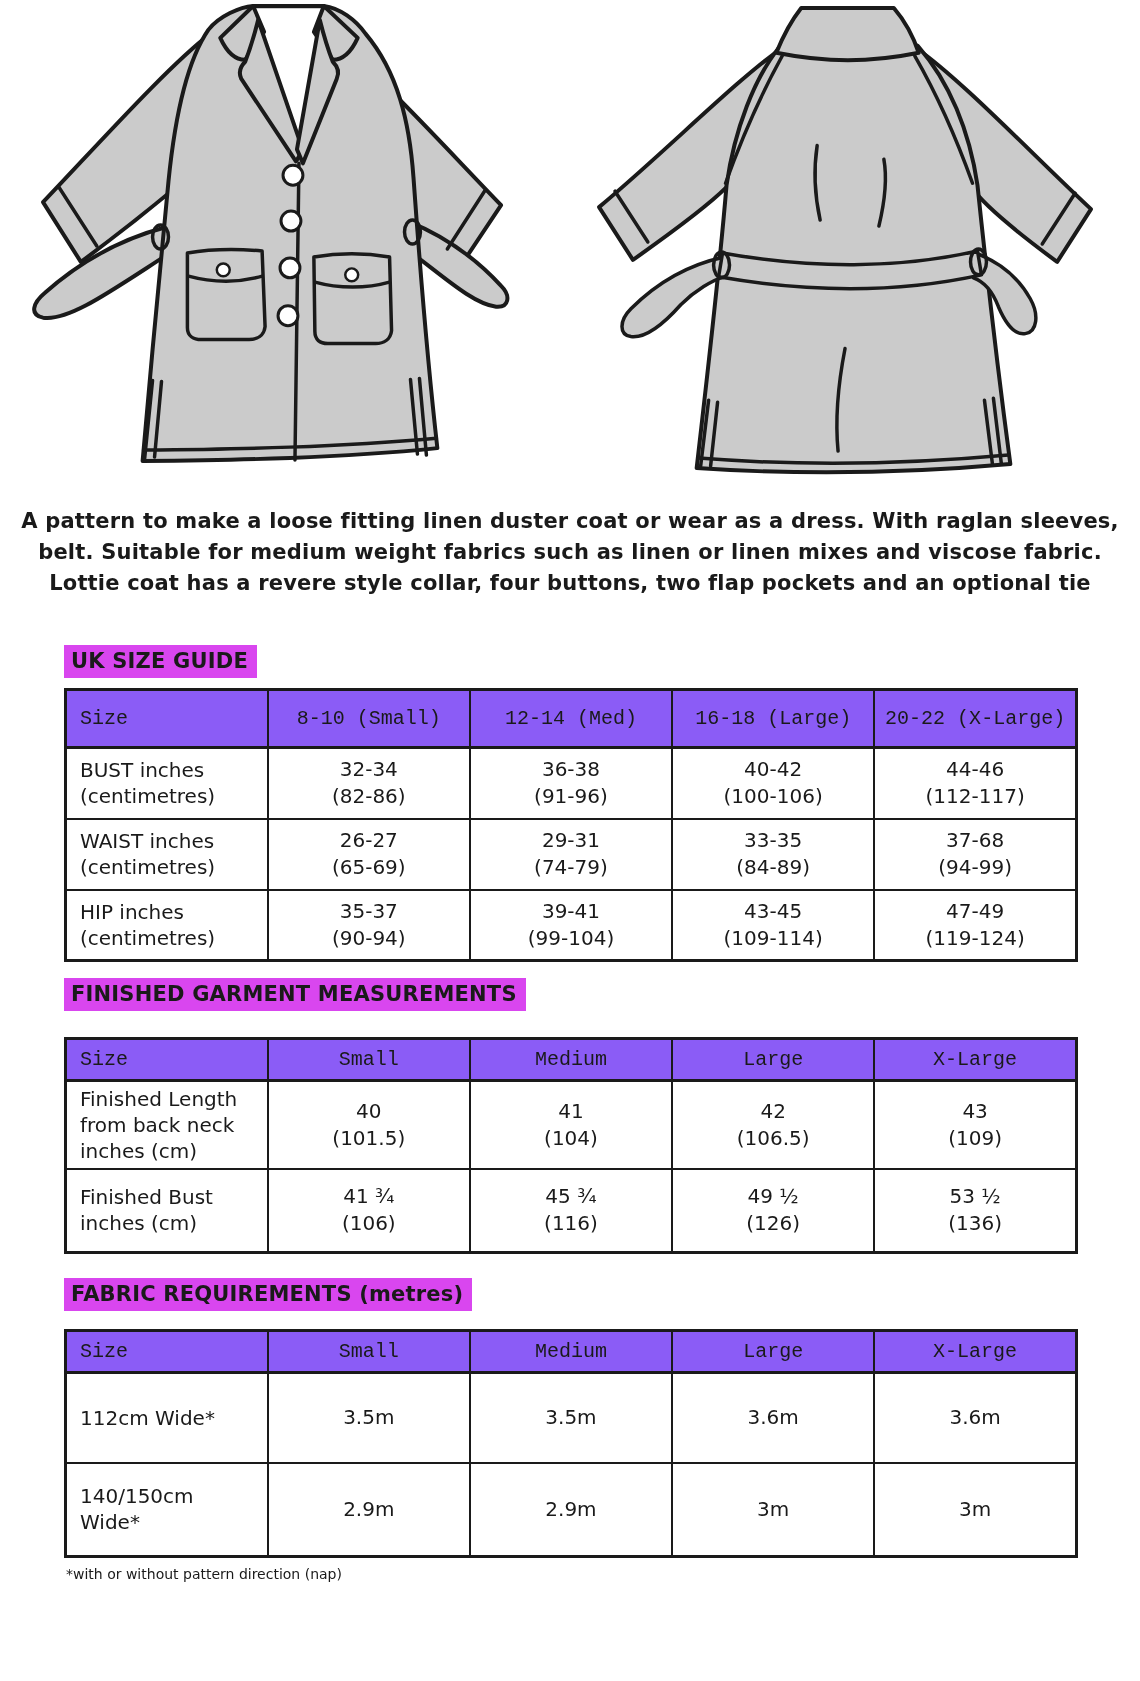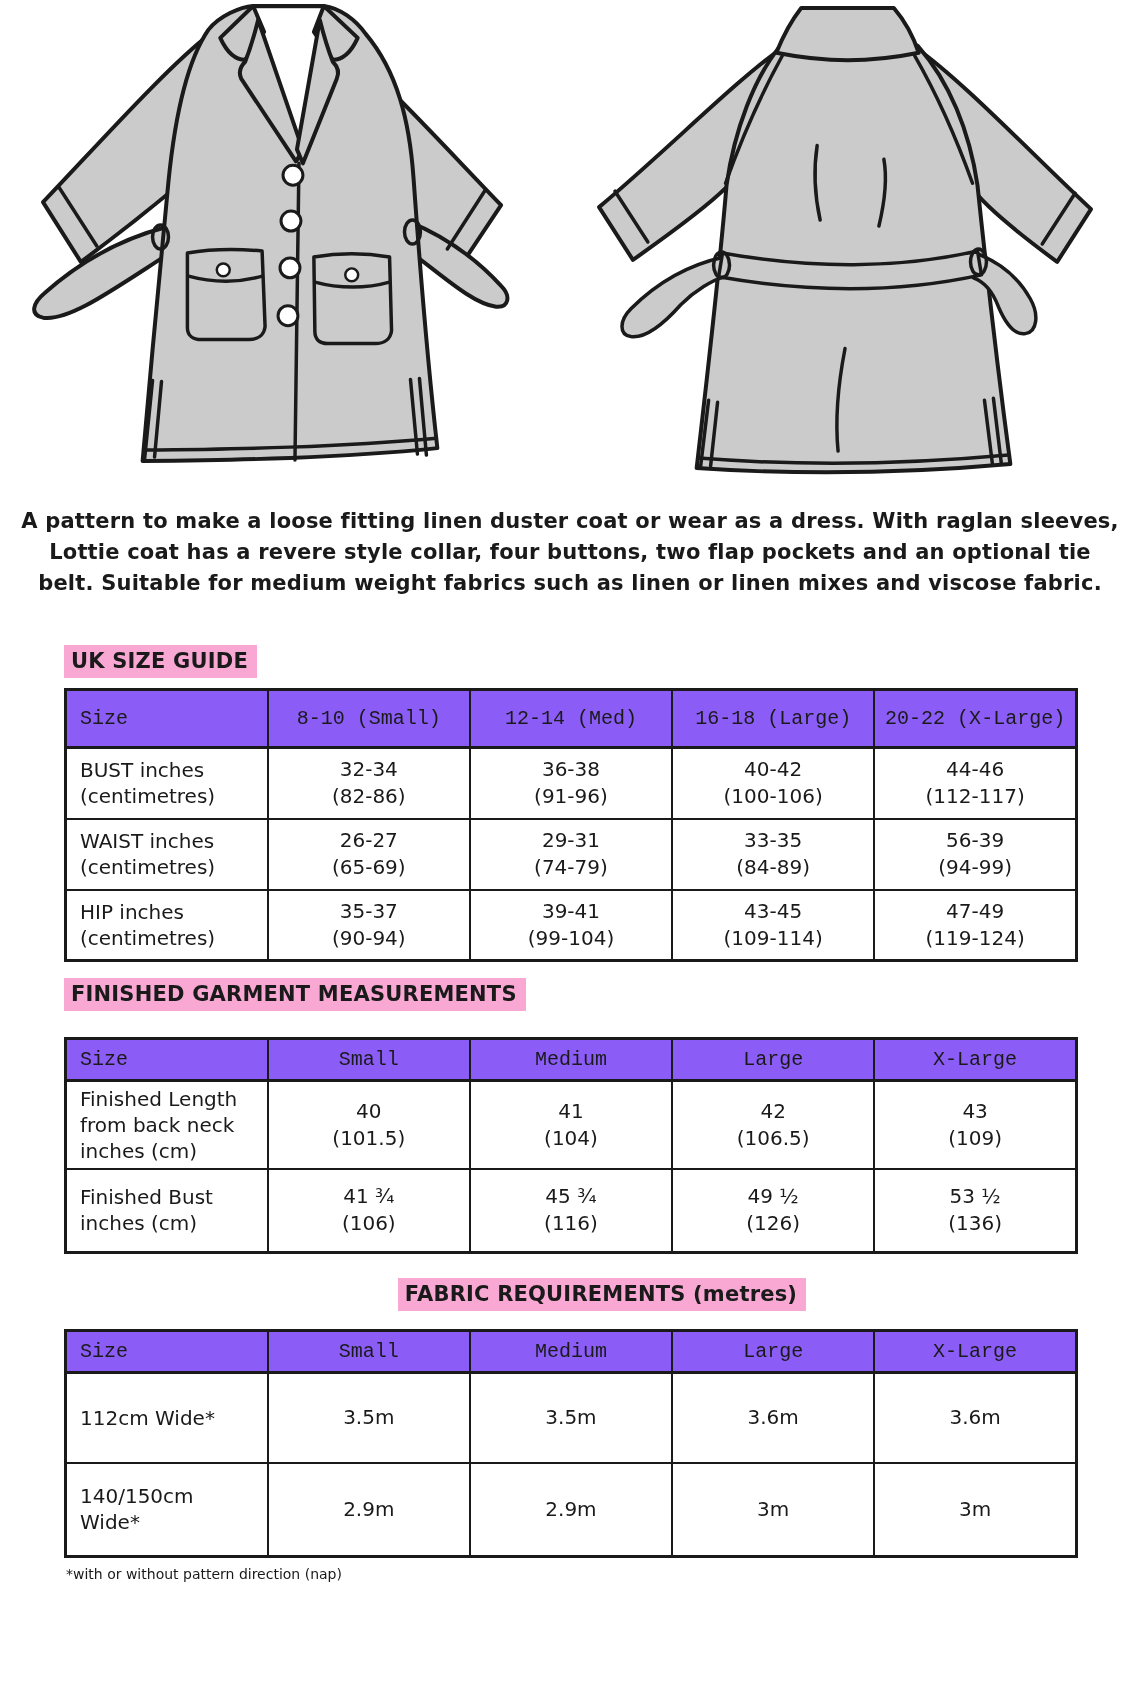--- a/index.html
+++ b/index.html
@@ -6,25 +6,25 @@
   html,body { width:1140px; height:1681px; background:#ffffff; overflow:hidden;
     font-family:"DejaVu Sans","Liberation Sans",sans-serif; color:#1a1a1a; }
 
   .illustrations { display:flex; width:1140px; height:478px; }
   .illustrations svg { width:570px; height:478px; display:block; }
 
   .intro { margin-top:28px; text-align:center; font-size:21px; font-weight:600;
     line-height:31px; letter-spacing:.2px; }
 
   .heading-row { margin-left:64px; }
-  .section-heading { display:inline-block; background:#f9a8d4; font-weight:bold;
+  .section-heading { display:inline-block; background:#d946ef; font-weight:bold;
     font-size:21px; padding:4px 9px 5px 7px; letter-spacing:.2px; }
   .hr1 { margin-top:46px; }
   .hr2 { margin-top:16px; }
-  .hr3 { margin-top:24px;text-align:center; }
+  .hr3 { margin-top:24px; }
 
   table { border-collapse:collapse; table-layout:fixed; width:1014px;
     margin-left:64px; border:3px solid #1a1a1a; font-size:20px; }
   .t1 { margin-top:10px; }
   .t2 { margin-top:26px; }
   .t3 { margin-top:18px; }
   th, td { border:2px solid #1a1a1a; vertical-align:middle; text-align:center;
     line-height:27px; font-weight:normal; }
   thead th { background:#8b5cf6; border-bottom:3px solid #1a1a1a;font-family:Liberation Mono, monospace; }
   th.col0, td.col0 { text-align:left; padding-left:13px; }
@@ -127,22 +127,22 @@
         <path d="M 406,254 C 432,264 450,280 461,300 C 470,316 468,333 456,335 C 444,337 435,322 429,308 C 423,292 415,283 404,279 Z"></path>
         <path d="M 152,254 C 240,270 330,270 408,252 L 412,276 C 330,294 240,294 148,278 Z"></path>
         <ellipse cx="151" cy="266" rx="8" ry="13" fill="none"></ellipse>
         <ellipse cx="409" cy="263" rx="8" ry="13" fill="none"></ellipse>
       </g>
     </svg>
   </div>
 
   <div class="intro">
     <div>A pattern to make a loose fitting linen duster coat or wear as a dress. With raglan sleeves,</div>
+    <div>belt. Suitable for medium weight fabrics such as linen or linen mixes and viscose fabric.</div>
     <div>Lottie coat has a revere style collar, four buttons, two flap pockets and an optional tie</div>
-    <div>belt. Suitable for medium weight fabrics such as linen or linen mixes and viscose fabric.</div>
   </div>
 
   <div class="heading-row hr1">
     <span class="section-heading">UK SIZE GUIDE</span>
   </div>
 
   <table class="t1">
     <thead>
       <tr>
         <th class="col0">Size</th>
@@ -186,21 +186,21 @@
           </td>
         <td>
             <span class="ln">29-31</span>
             <span class="ln">(74-79)</span>
           </td>
         <td>
             <span class="ln">33-35</span>
             <span class="ln">(84-89)</span>
           </td>
         <td>
-            <span class="ln">56-39</span>
+            <span class="ln">37-68</span>
             <span class="ln">(94-99)</span>
           </td>
       </tr>
       <tr>
         <td class="col0">
           <span class="ln">HIP inches</span>
           <span class="ln">(centimetres)</span>
         </td>
         <td>
             <span class="ln">35-37</span>

